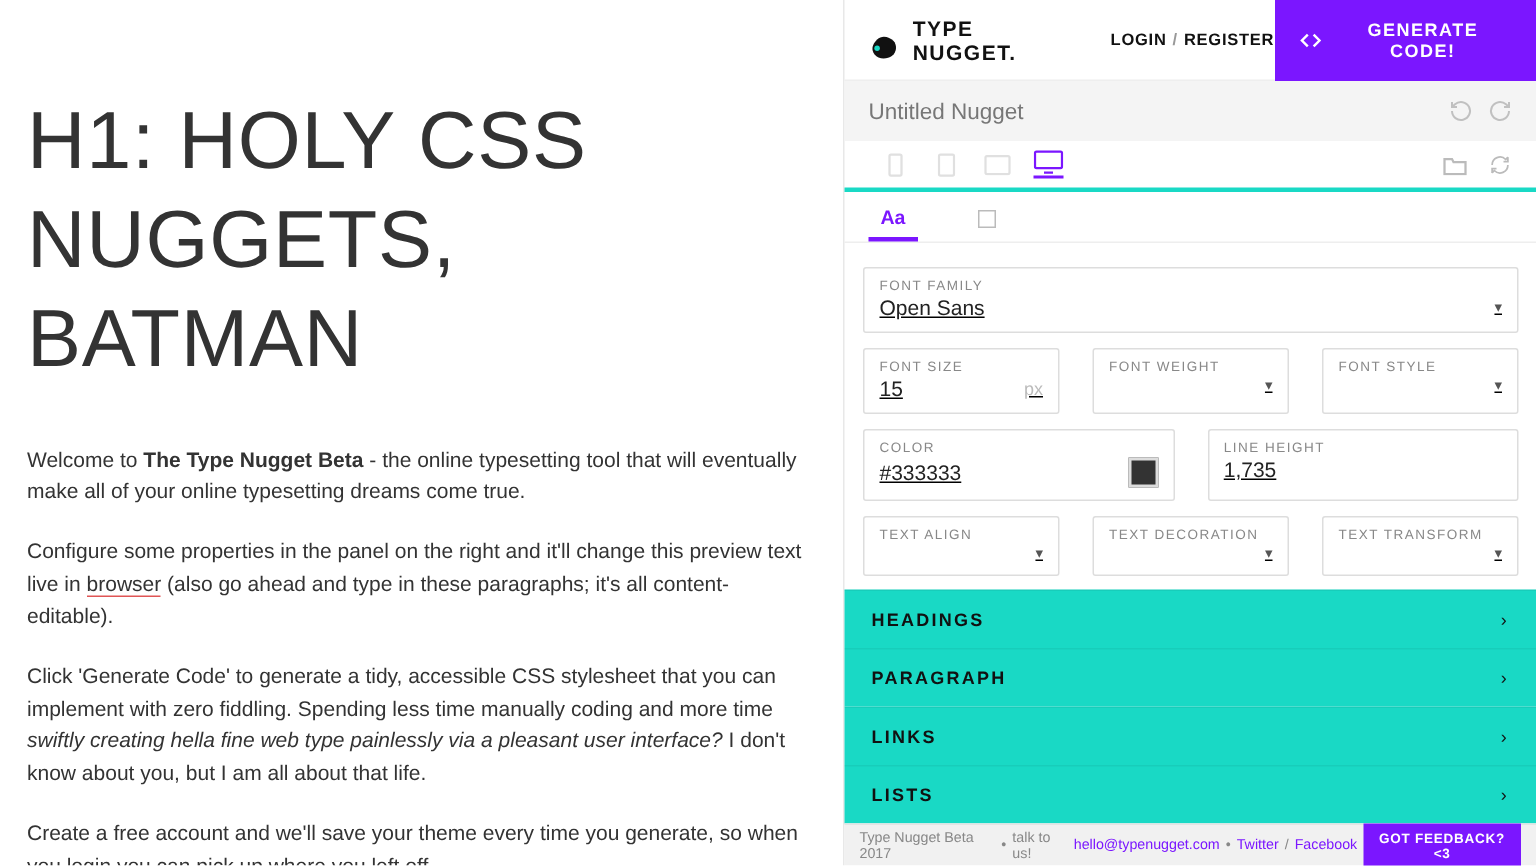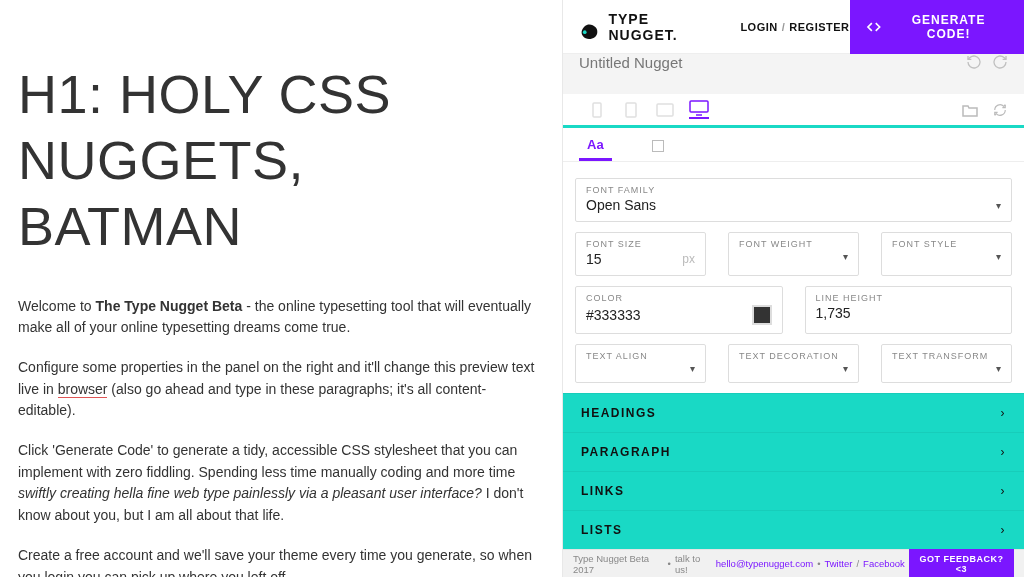--- a/index.html
+++ b/index.html
@@ -17,39 +17,39 @@
 
 .top-bar { height: 54px; display: flex; align-items: center; padding: 0 0 0 16px; border-bottom: 1px solid #eee; }
 .logo-wrap { display: flex; align-items: flex-end; gap: 8px; }
 .logo-glyph { width: 22px; height: 20px; }
 .logo-text { font-weight: 900; font-size: 14px; letter-spacing: 1px; color: #111; }
 .login-area { margin-left: 20px; font-size: 11px; font-weight: 700; letter-spacing: 0.5px; color: #111; display: flex; gap: 4px; }
 .login-area .slash { color: #999; }
 .gen-btn { margin-left: auto; height: 54px; background: #7b16ff; color: #fff; font-size: 12px; font-weight: 800; letter-spacing: 1px; border: none; padding: 0 16px; display: flex; align-items: center; gap: 8px; cursor: pointer; }
 .gen-btn svg { width: 16px; height: 16px; }
 
-.title-row { height: 40px; background: #f4f4f4; display: flex; align-items: flex-start; padding: 0 16px; color: #777; font-size: 15px; gap: 8px; }
+.title-row { height: 40px; background: #f4f4f4; display: flex; align-items: center; padding: 0 16px; color: #777; font-size: 15px; gap: 8px; }
 .title-row .history-icons { margin-left: auto; display: flex; gap: 10px; }
 .title-row .hi { width: 16px; height: 16px; color: #c0c0c0; cursor: pointer; }
 
 .device-row { height: 34px; display: flex; align-items: center; padding: 0 16px 0 24px; border-bottom: 3px solid #19d9c5; }
 .device-row .dev { width: 20px; height: 18px; margin-right: 14px; color: #e0e0e0; cursor: pointer; display:flex; align-items:center; justify-content:center; }
 .device-row .dev.active { border-bottom: 2px solid #7b16ff; color: #7b16ff; padding-bottom: 2px; }
 .device-row .right-icons { margin-left:auto; display:flex; gap:14px; color:#bbb; }
 .device-row .right-icons .ri { cursor:pointer; width:16px; height:16px; display:flex; align-items:center; justify-content:center; }
 
 .tab-row { height: 34px; display: flex; align-items: flex-end; padding: 0 16px; border-bottom: 1px solid #eee; gap: 32px; }
 .tab-row .tab { padding: 6px 8px; font-size: 13px; font-weight: 700; cursor: pointer; }
 .tab-row .tab.active { color: #7b16ff; border-bottom: 3px solid #7b16ff; }
 .tab-row .tab .box-icon { width: 12px; height: 12px; border: 1px solid #bbb; display:inline-block; }
 
 .controls-body { flex: 1; overflow: auto; padding: 16px 12px 12px 12px; }
 .field-group { border: 1px solid #ddd; border-radius: 2px; padding: 6px 10px 8px 10px; margin-bottom: 10px; background: #fff; }
 .field-label { font-size: 9px; letter-spacing: 1px; color: #888; text-transform: uppercase; }
-.field-value-row { display: flex; align-items: center; justify-content: space-between; margin-top: 2px; }
+.field-value-row { display: flex; align-items: center; justify-content: space-between; margin-top: 2px; text-decoration: underline; }
 .field-value { font-size: 14px; color: #222; }
 .unit { font-size: 12px; color: #bbb; }
 .chev { color: #555; font-size: 10px; }
 .grid-3 { display: flex; gap: 22px; }
 .grid-3 > .field-group { flex: 1; }
 .swatch { width: 20px; height: 20px; background: #333; border: 2px solid #ddd; display:inline-block; margin-left:6px; }
 
 .accordion { }
 .acc-item { background: #19d9c5; color: #111; font-size: 12px; font-weight: 800; letter-spacing: 1.5px; padding: 12px 18px; border-top: 1px solid rgba(0,0,0,0.05); display:flex; align-items:center; justify-content:space-between; cursor:pointer; }
 .acc-item .arr { font-weight: 400; }

